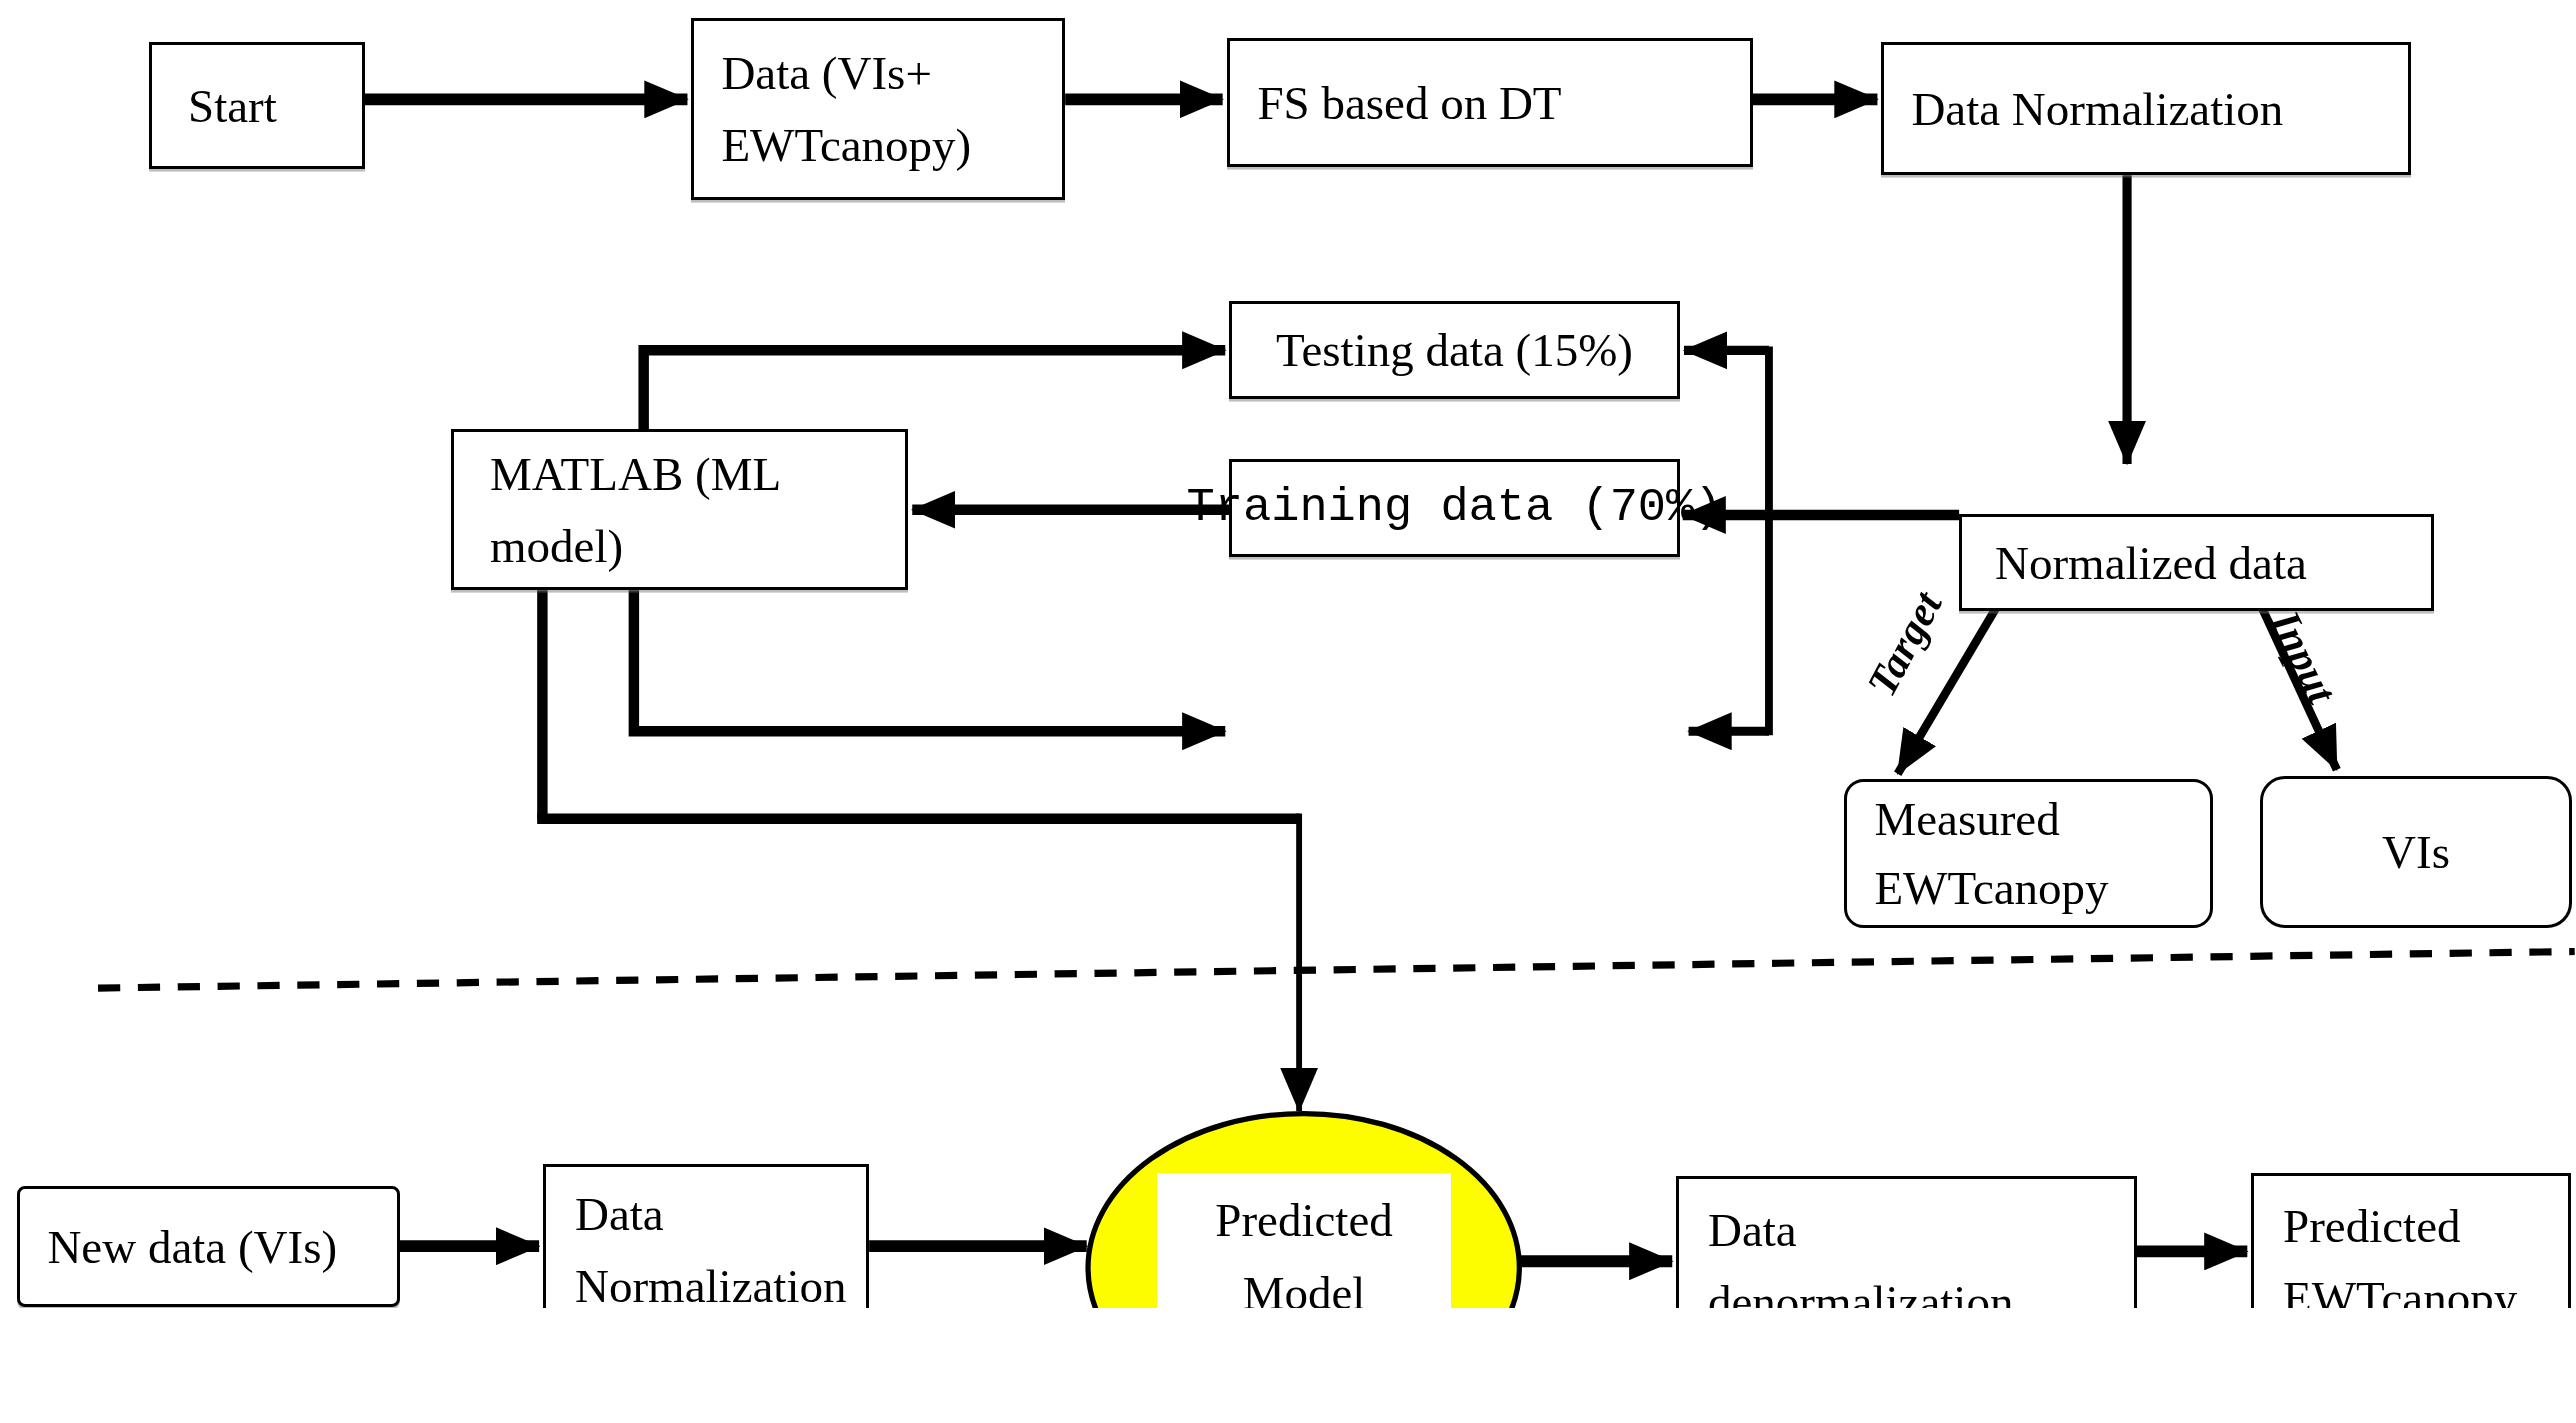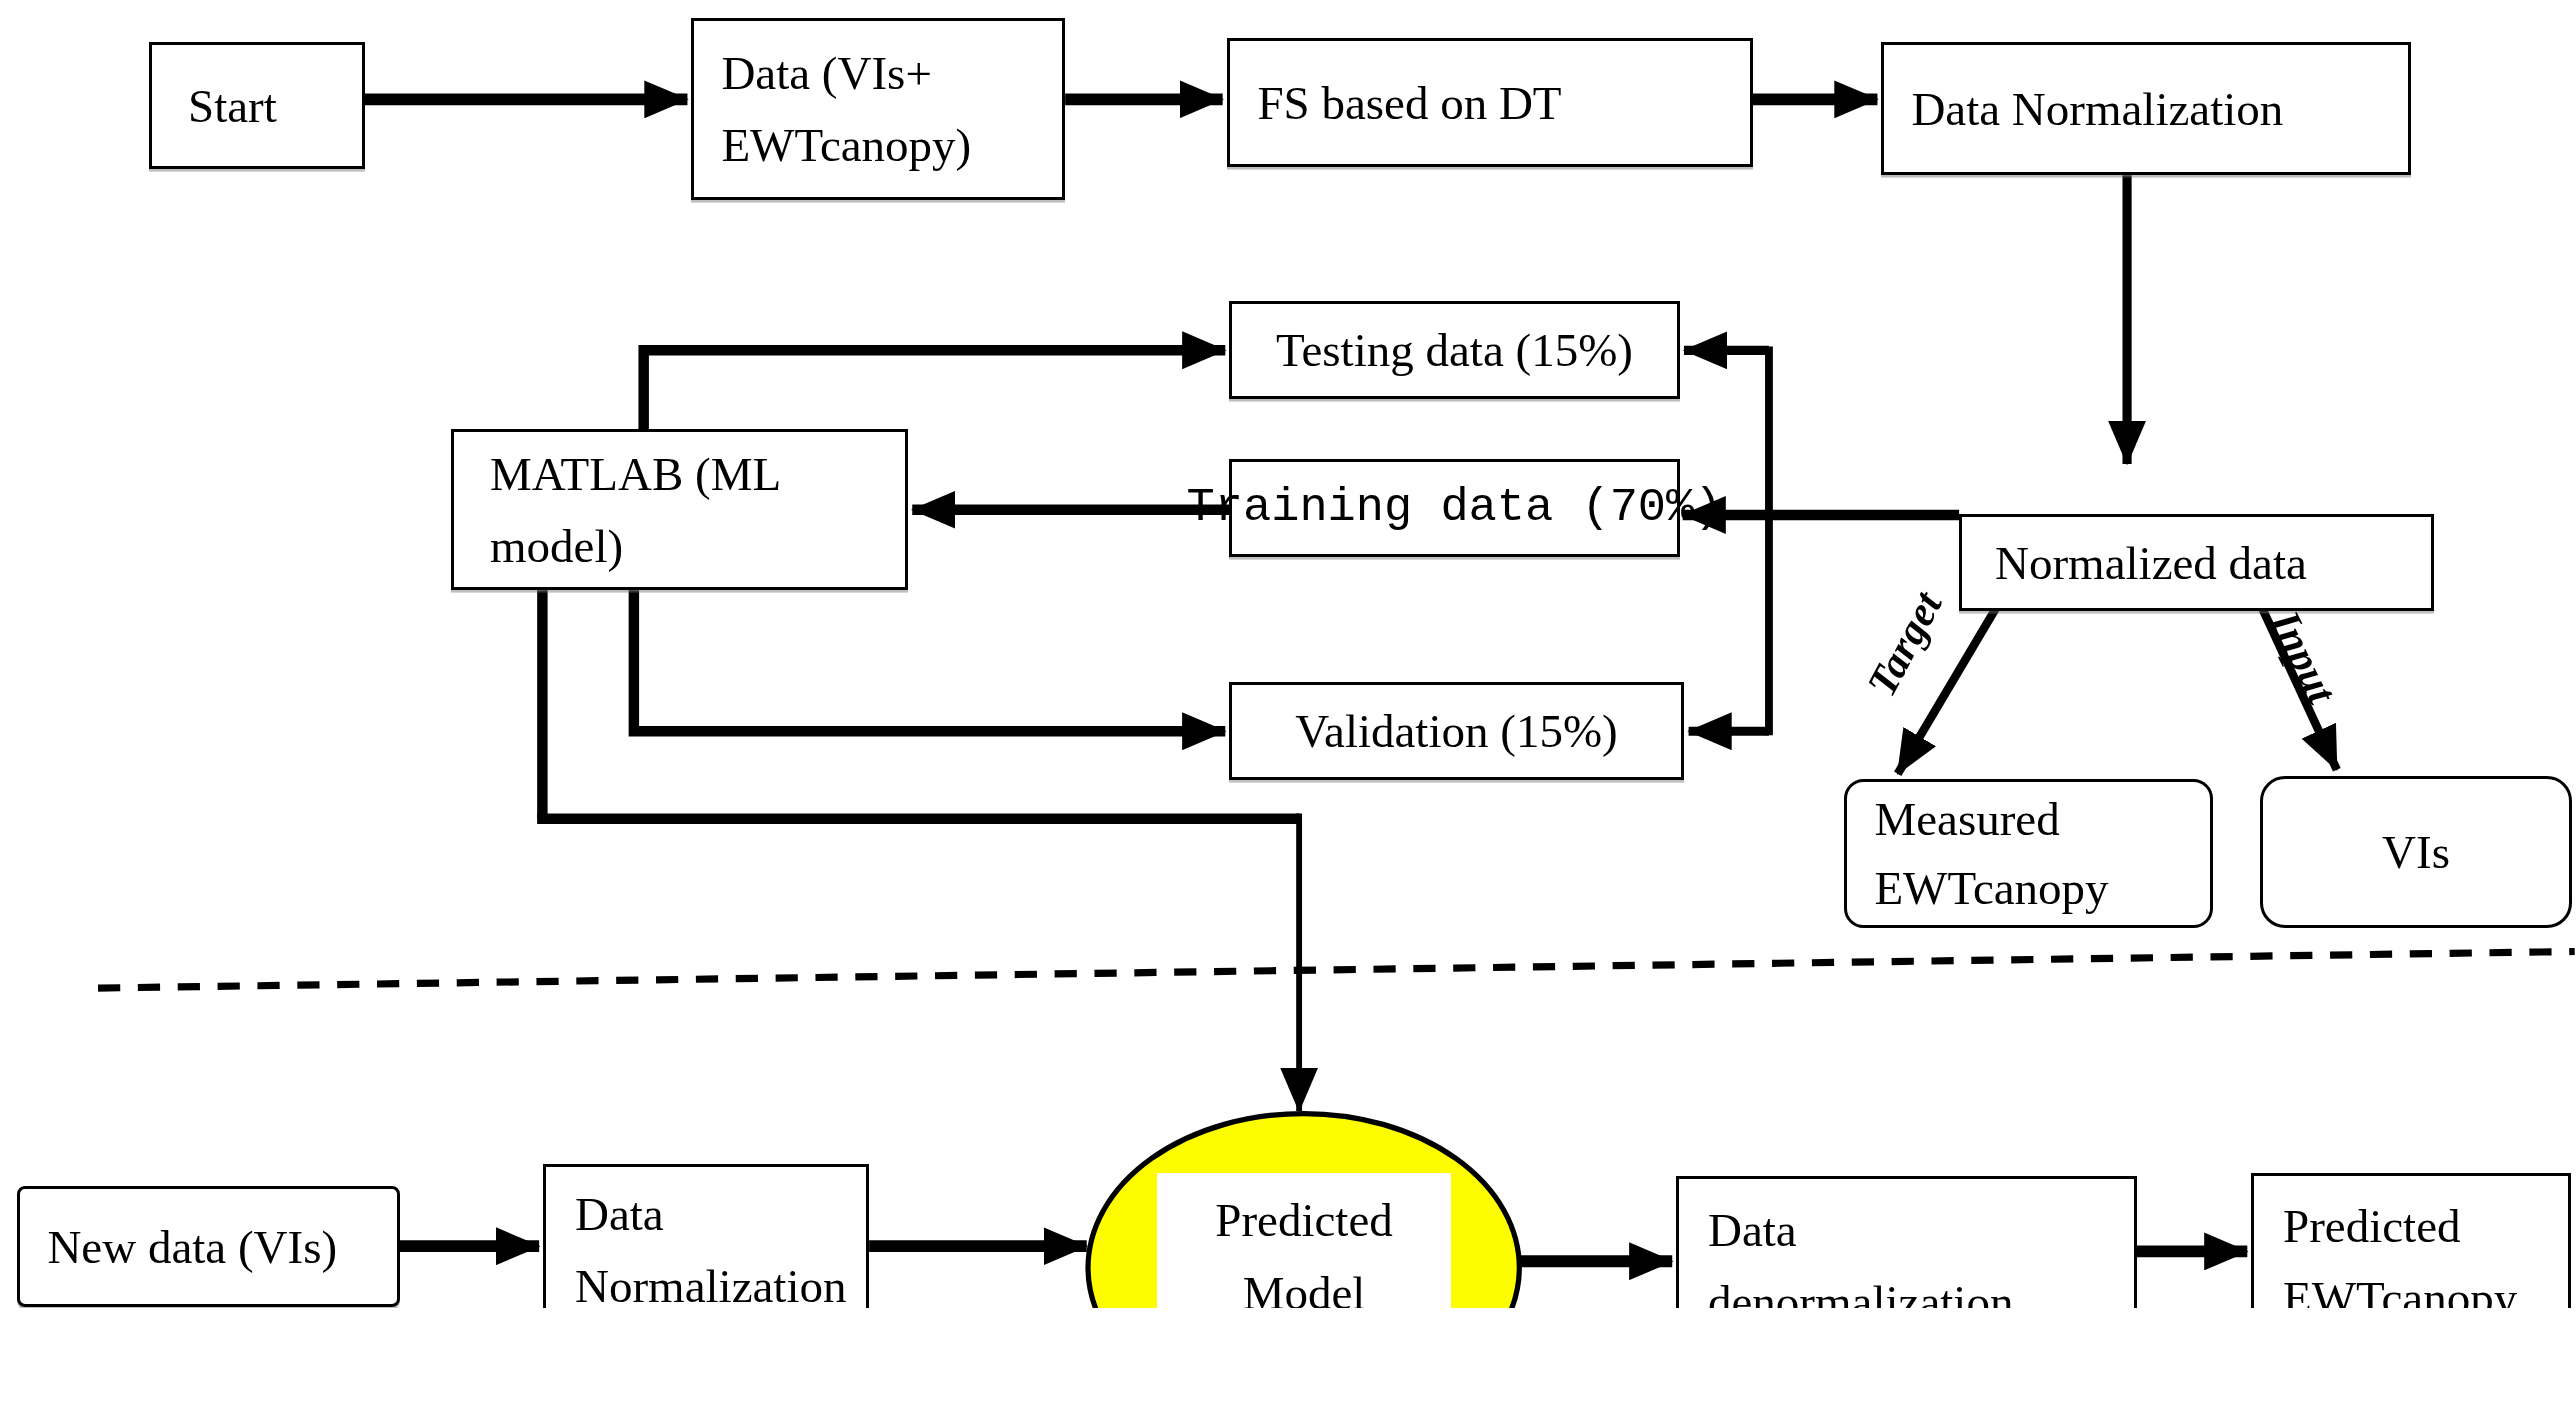--- a/index.html
+++ b/index.html
@@ -114,23 +114,20 @@
 
   <div class="node pad" style="left:451px;top:429px;width:457px;height:161px;padding-left:36px;">
     <span class="ln">MATLAB (ML</span>
     <span class="ln">model)</span>
   </div>
 
   <div class="node ctr" style="left:1229px;top:459px;width:451px;height:98px;font-family:Liberation Mono, monospace;">
     <span class="ln">Training data (70%)</span>
   </div>
 
-  <div class="node ctr" style="left:1229px;top:682px;width:455px;height:98px;">
-    <span class="ln">Validation (15%)</span>
-  </div>
 
   <div class="node pad" style="left:1959px;top:467px;width:475px;height:97px;padding-left:33px;margin-top:47px;">
     <span class="ln">Normalized data</span>
   </div>
 
   <div class="rotlab" style="left:1826px;top:623px;transform:rotate(-62deg);">
     <span>Target</span>
   </div>
   <div class="rotlab" style="left:2225px;top:636px;transform:rotate(64deg);">
     <span>Input</span>

